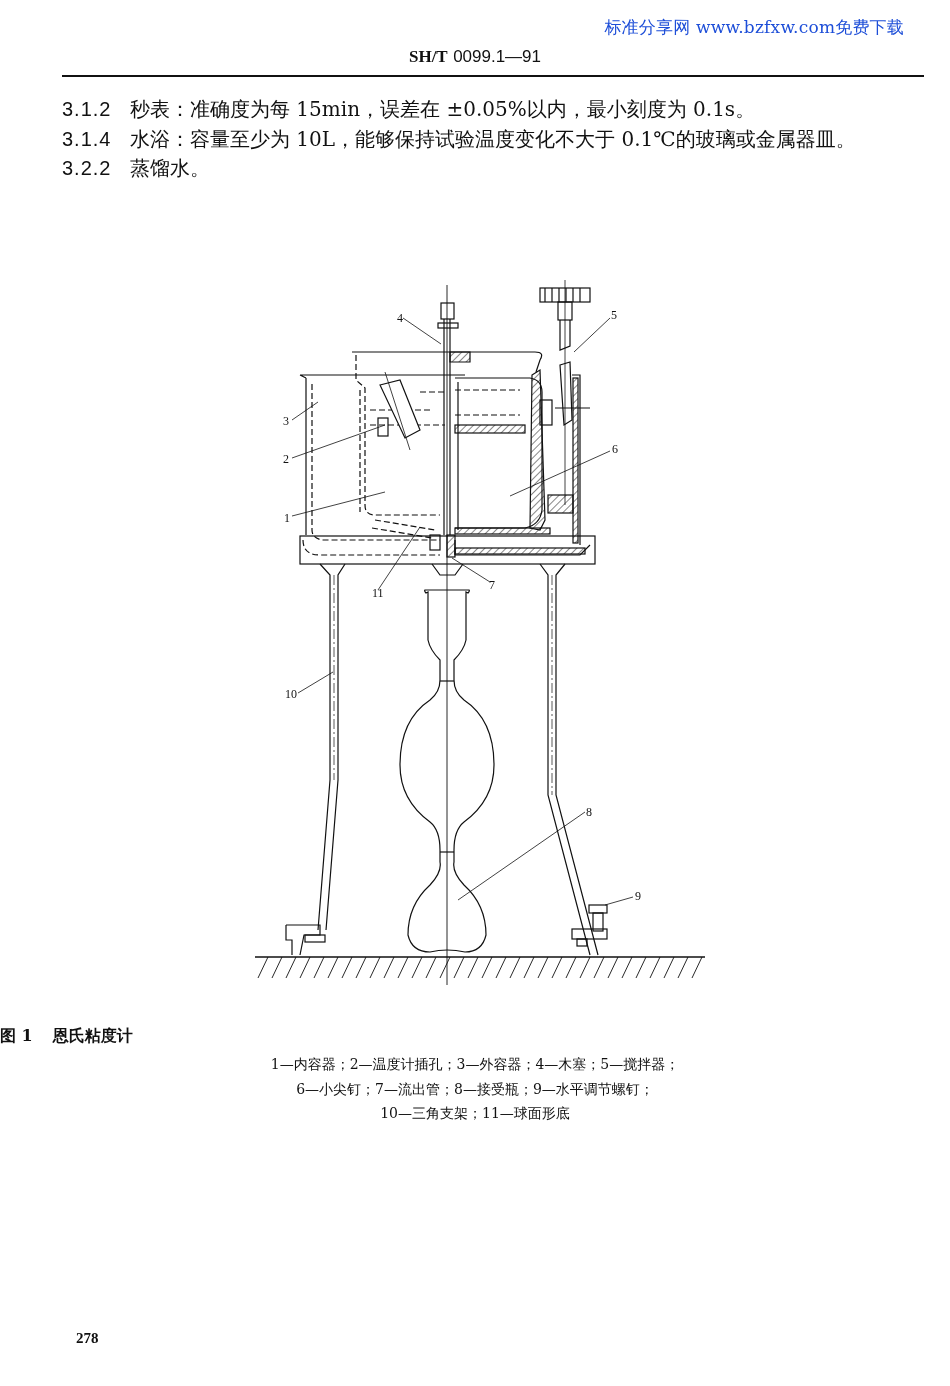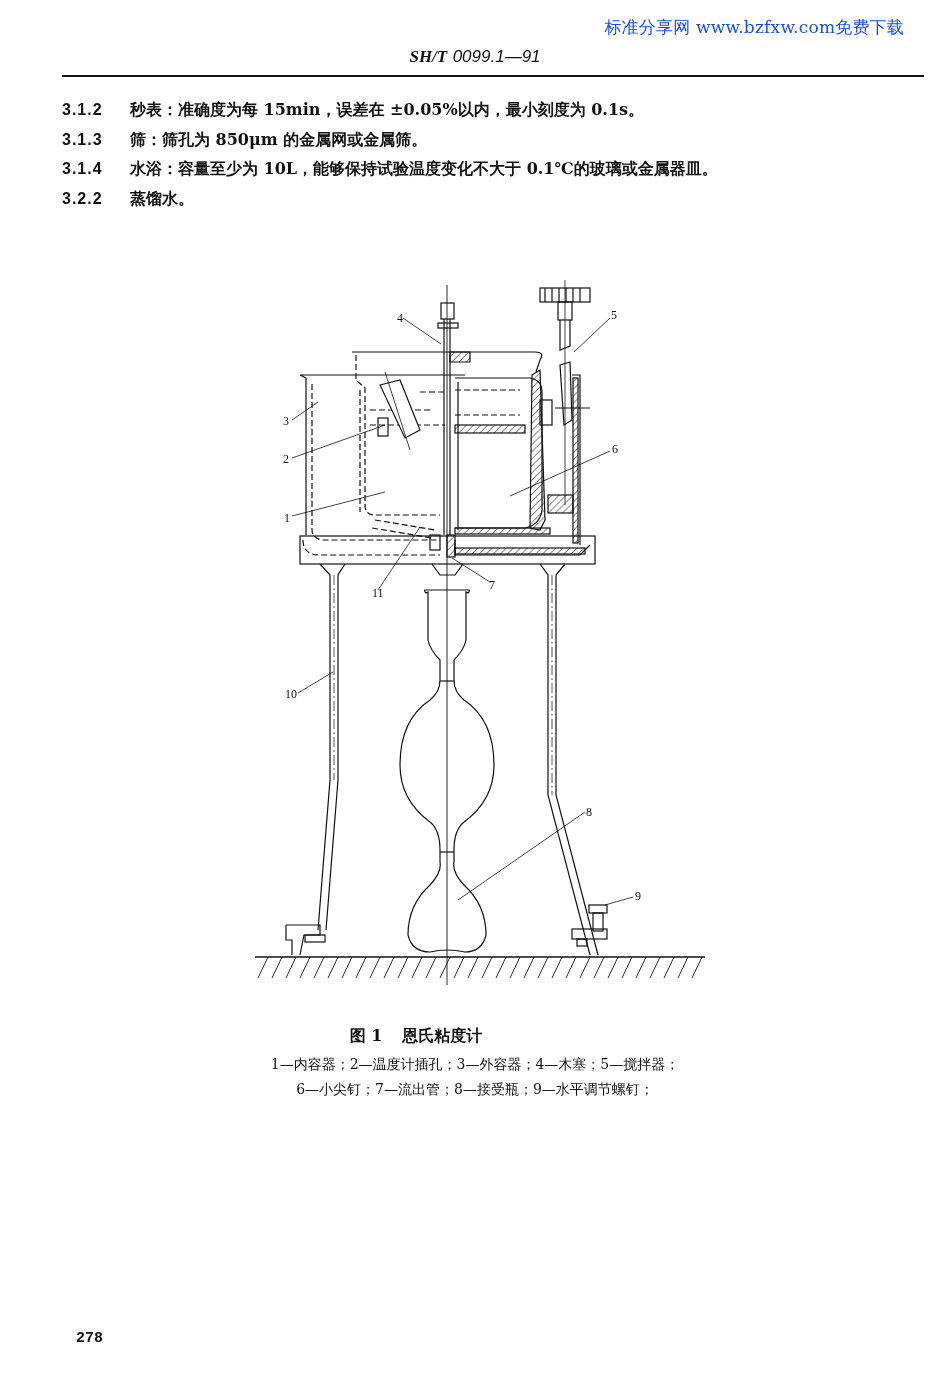--- a/index.html
+++ b/index.html
@@ -1,45 +1,44 @@
 <!DOCTYPE html>
 <html><head>
 <meta charset="utf-8">
 <style>
   html, body { margin: 0; padding: 0; background: #ffffff; }
   body { width: 950px; height: 1386px; position: relative; overflow: hidden; color: #111; font-family: "DejaVu Serif", "Liberation Serif", serif; }
   .watermark { position: absolute; top: 16px; right: 46px; font-size: 17px; color: #1d4ed8; font-family: "DejaVu Serif", serif; letter-spacing: 0.2px; }
-  .std-code { position: absolute; top: 46px; left: 0; width: 950px; text-align: center; font-size: 17px; font-style: italic; }
+  .std-code { position: absolute; top: 46px; left: 0; width: 950px; text-align: center; font-size: 17px; }
   .std-code .bold { font-weight: bold; font-family: "Liberation Serif", serif; }
   .std-code .num { font-family: "Liberation Sans", sans-serif; }
   .header-rule { position: absolute; top: 75px; left: 62px; width: 862px; height: 2px; background: #111; }
-  .clauses { position: absolute; top: 95px; left: 62px; font-size: 16px; line-height: 29.5px; font-weight: bold; }
+  .clauses { position: absolute; top: 95px; left: 62px; font-size: 20px; line-height: 29.5px; }
   .clause { white-space: nowrap; }
   .clause .no { display: inline-block; width: 68px; font-family: "Liberation Sans", sans-serif; letter-spacing: 1px; }
   .figure { position: absolute; top: 280px; left: 250px; width: 460px; height: 720px; }
-  .fig-title { position: absolute; top: 1026px; left: 0; width: 832px; text-align: center; font-size: 16px; font-weight: bold; }
+  .fig-title { position: absolute; top: 1026px; left: 0; width: 832px; text-align: left; font-size: 16px; font-weight: bold; }
   .fig-title .gap { display: inline-block; width: 20px; }
   .legend { position: absolute; top: 1052px; left: 0; width: 950px; text-align: center; font-size: 14px; line-height: 24.5px; }
-  .page-no { position: absolute; top: 1330px; left: 76px; font-size: 15px; font-weight: bold; font-family: Liberation Mono, monospace; }
+  .page-no { position: absolute; top: 1330px; left: 76px; font-size: 15px; font-weight: bold; font-family: Liberation Serif, serif; }
   svg text { font-family: "Liberation Serif", serif; font-size: 12px; fill: #111; }
 </style>
 </head>
 <body>
 
 <div class="watermark">标准分享网 www.bzfxw.com免费下载</div>
 
 <div class="std-code">
   <span class="bold">SH/T</span>
   <span class="num">0099.1—91</span>
 </div>
 <div class="header-rule"></div>
 
 <div class="clauses">
   <div class="clause"><span class="no">3.1.2</span><span>秒表：准确度为每 15min，误差在 ±0.05%以内，最小刻度为 0.1s。</span></div>
-  <div class="clause"><span class="no">3.1.3</span><span>筛：筛孔为 850μm 的金属网或金属筛。</span></div>
   <div class="clause"><span class="no">3.1.4</span><span>水浴：容量至少为 10L，能够保持试验温度变化不大于 0.1℃的玻璃或金属器皿。</span></div>
   <div class="clause"><span class="no">3.2.2</span><span>蒸馏水。</span></div>
 </div>
 
 <div class="figure">
   <svg width="460" height="720" viewBox="250 280 460 720" xmlns="http://www.w3.org/2000/svg">
     <defs>
       <pattern id="hatch" patternUnits="userSpaceOnUse" width="5" height="5" patternTransform="rotate(45)">
         <line x1="0" y1="0" x2="0" y2="5" stroke="#111" stroke-width="1"></line>
       </pattern>
@@ -184,15 +183,16 @@
   </svg>
 </div>
 
 <div class="fig-title">
   <span>图 1</span><span class="gap"></span><span>恩氏粘度计</span>
 </div>
 
 <div class="legend">
   <div>1—内容器；2—温度计插孔；3—外容器；4—木塞；5—搅拌器；</div>
   <div>6—小尖钉；7—流出管；8—接受瓶；9—水平调节螺钉；</div>
+  <div>10—三角支架；11—球面形底</div>
 </div>
 
 <div class="page-no">278</div>
 
 </body></html>

